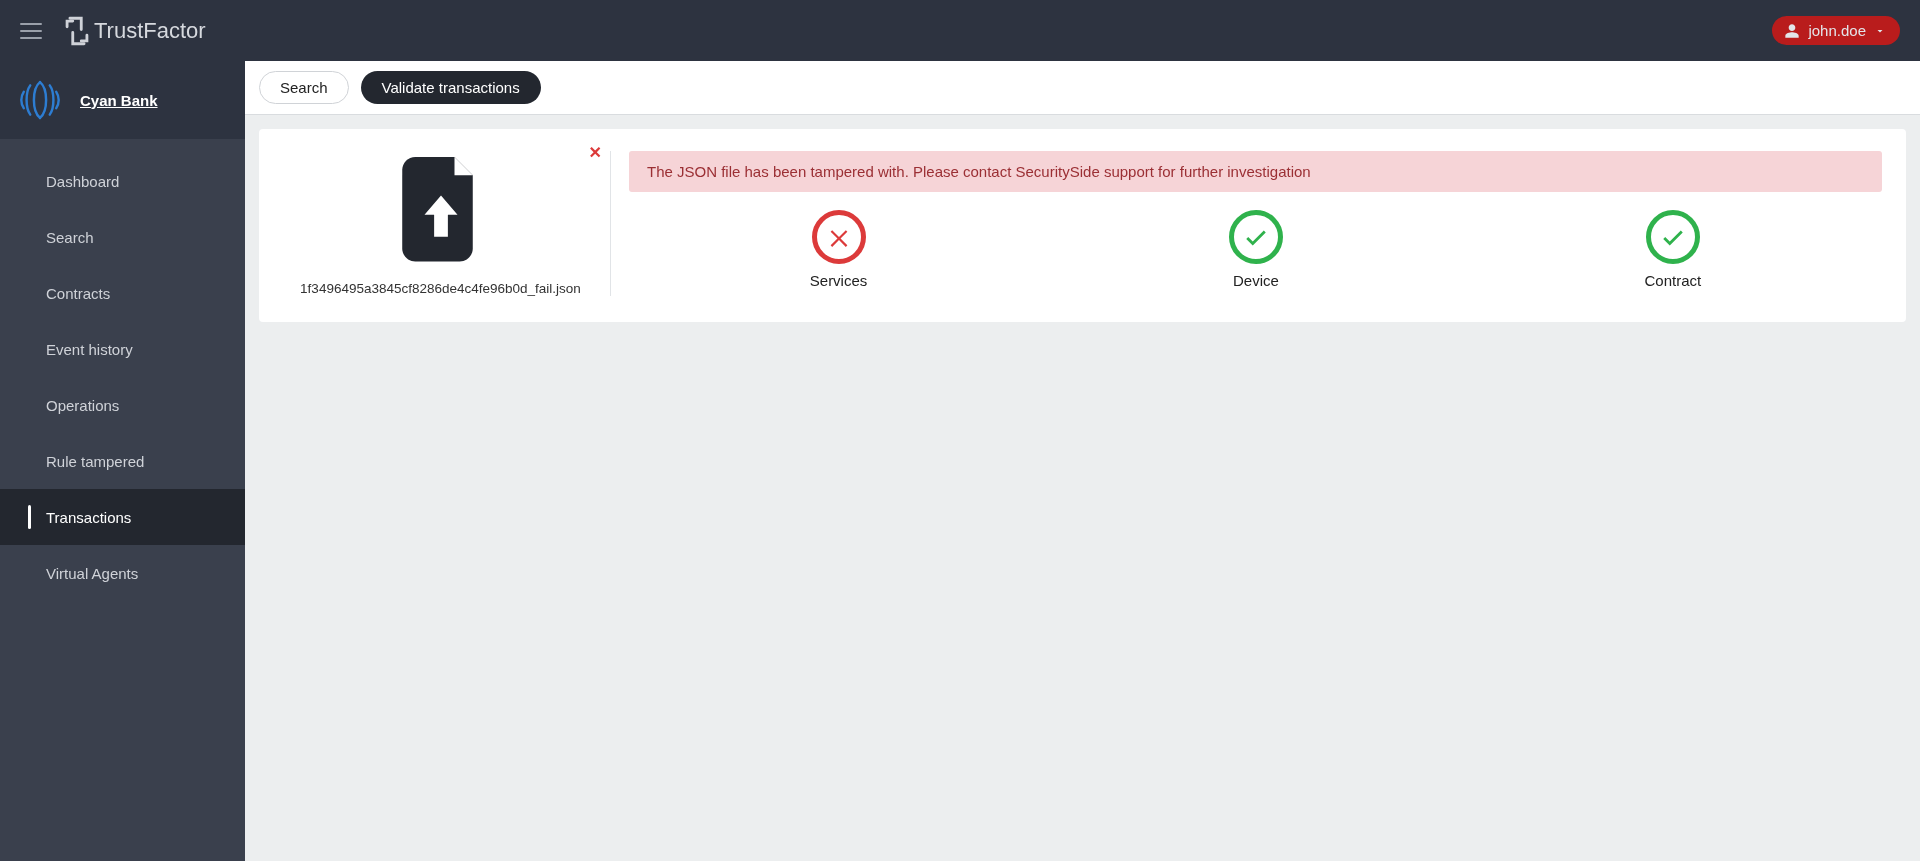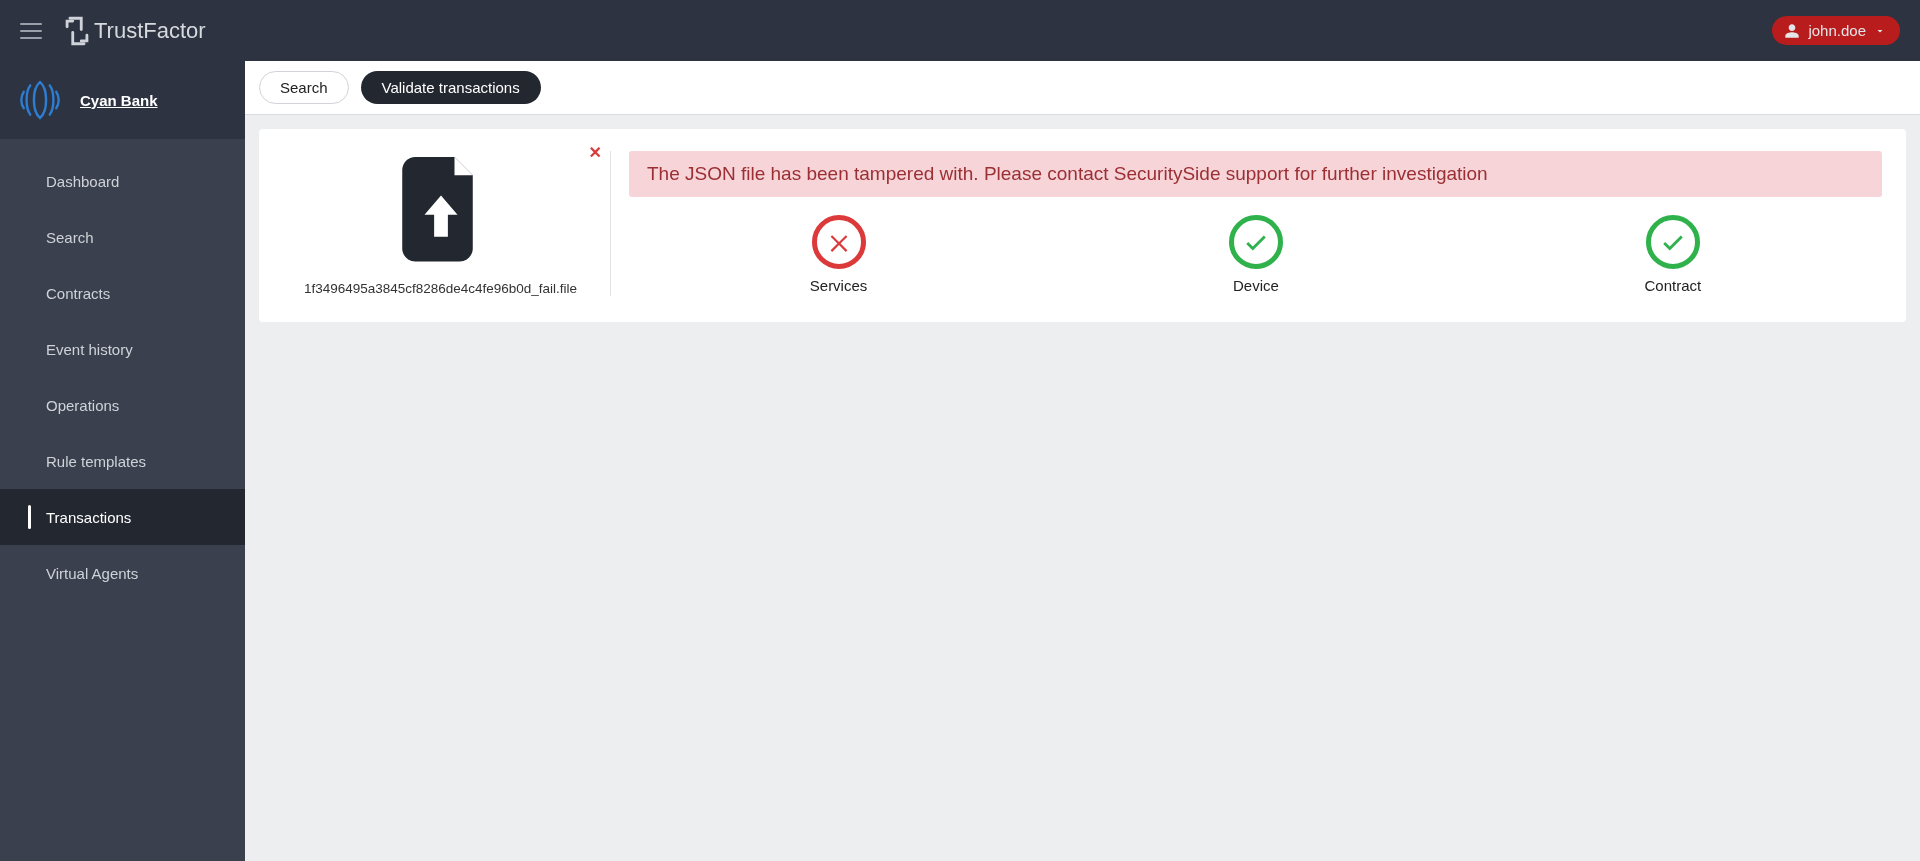--- a/index.html
+++ b/index.html
@@ -146,21 +146,21 @@
   .result-panel {
     flex: 1;
     padding-left: 18px;
     display: flex; flex-direction: column;
   }
   .alert {
     background: #f6d4d7;
     color: #9b2f34;
     border-radius: 3px;
     padding: 12px 18px;
-    font-size: 19px;
+    font-size: 15px;
   }
   .statuses {
     display: flex;
     justify-content: space-around;
     margin-top: 18px;
   }
   .status {
     display: flex; flex-direction: column; align-items: center;
     gap: 8px;
   }
@@ -233,21 +233,21 @@
         <div class="nav-item">
           <span>Contracts</span>
         </div>
         <div class="nav-item">
           <span>Event history</span>
         </div>
         <div class="nav-item">
           <span>Operations</span>
         </div>
         <div class="nav-item">
-          <span>Rule templates</span>
+          <span>Rule tampered</span>
         </div>
         <div class="nav-item active">
           <span>Transactions</span>
         </div>
         <div class="nav-item">
           <span>Virtual Agents</span>
         </div>
       </div>
   </div>
 
@@ -261,21 +261,21 @@
 
         <div class="upload-panel">
           <span class="close-x">✕</span>
           <svg class="file-icon" viewBox="0 0 64 80">
             <path fill="currentColor" d="M12 0h30l14 14v56c0 5.5-4.5 10-10 10H12C6.5 80 2 75.5 2 70V10C2 4.5 6.5 0 12 0z" transform="scale(0.95) translate(2,0)"></path>
             <path fill="#fff" d="M42 0v14h14z" transform="scale(0.95) translate(2,0)"></path>
             <g fill="#fff" transform="translate(20,28)">
               <path d="M12 0 L24 14 H17 V30 H7 V14 H0 Z"></path>
             </g>
           </svg>
-          <div class="file-name">1f3496495a3845cf8286de4c4fe96b0d_fail.file</div>
+          <div class="file-name">1f3496495a3845cf8286de4c4fe96b0d_fail.json</div>
         </div>
 
         <div class="result-panel">
           <div class="alert">
             <span>The JSON file has been tampered with. Please contact SecuritySide support for further investigation</span>
           </div>
           <div class="statuses" id="statuses">
               <div class="status">
                 <div class="status-circle fail">
                   <svg viewBox="0 0 24 24">

